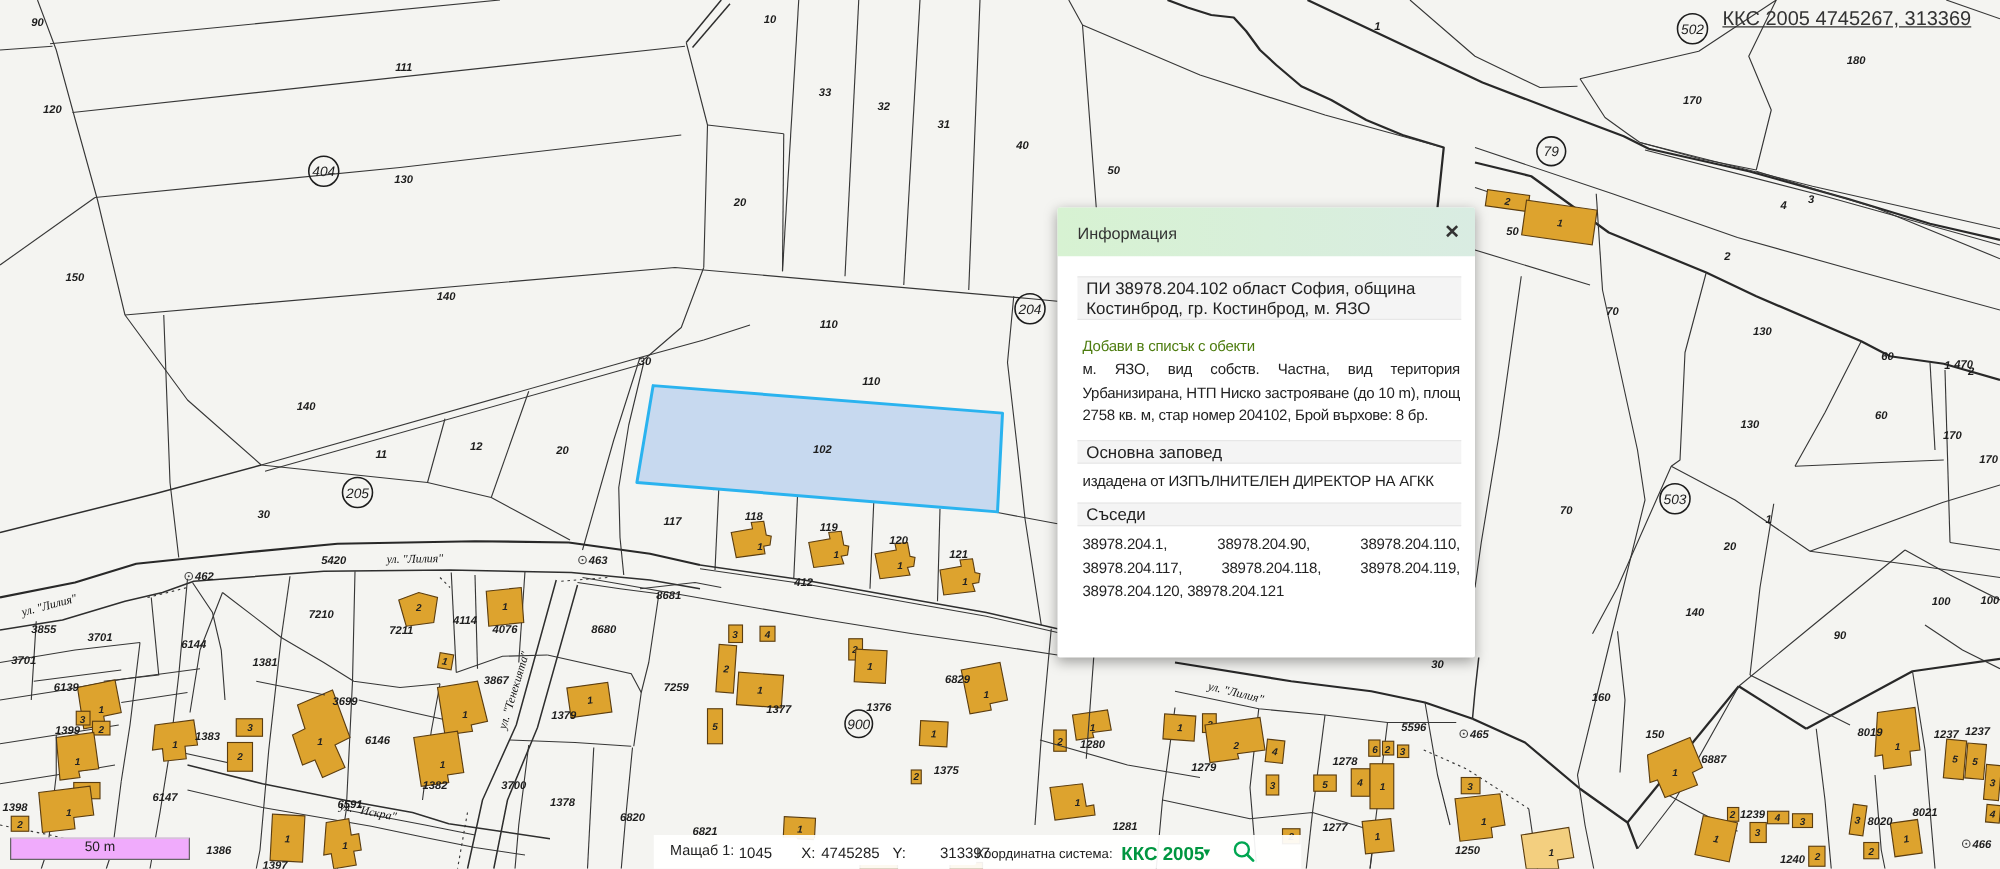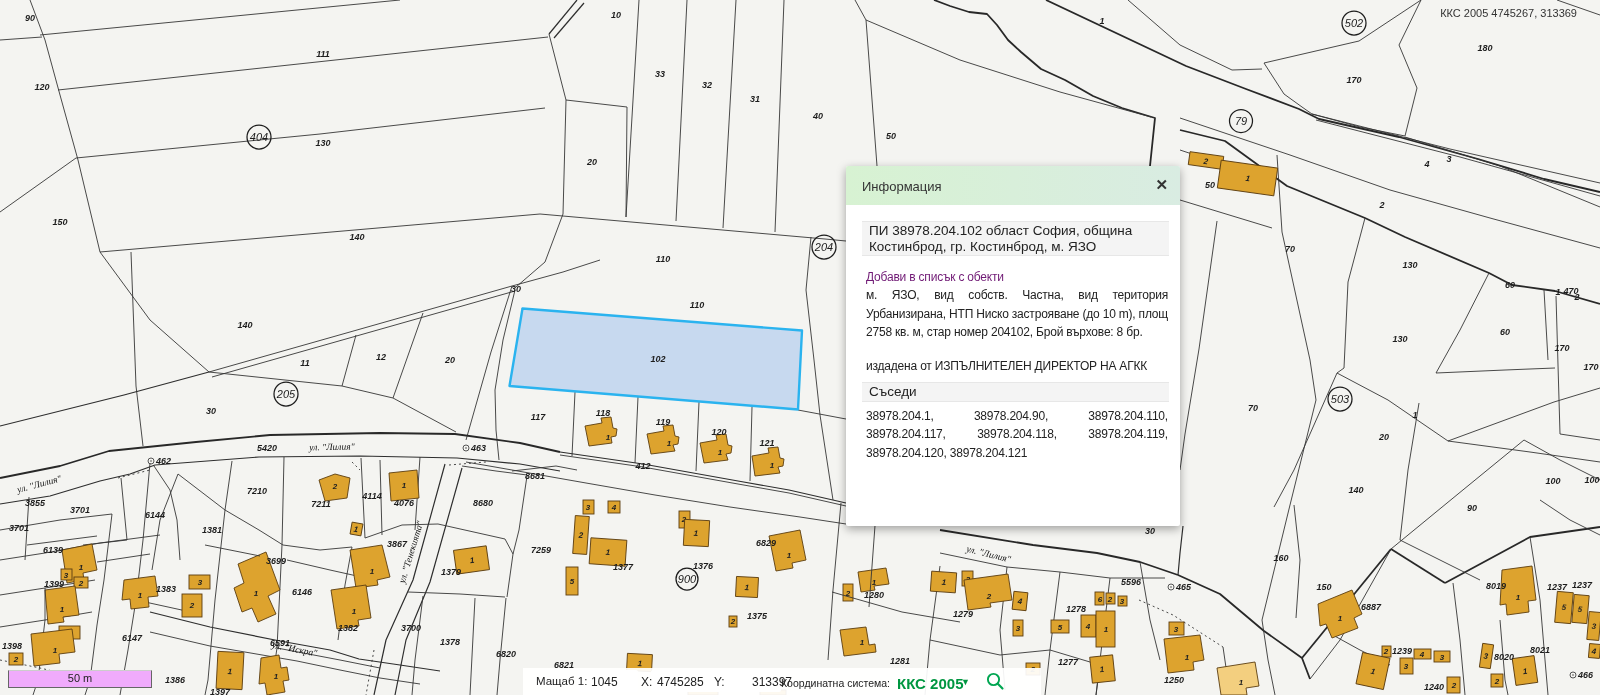--- a/index.html
+++ b/index.html
@@ -9,26 +9,26 @@
 .blbl{font:italic bold 8px "Liberation Sans",sans-serif;fill:#222;}
 .circ{font:italic 11px "Liberation Sans",sans-serif;fill:#1d1d1d;}
 .road{font:italic 9.5px "Liberation Serif",serif;fill:#111;}
 #popup{position:absolute;left:846px;top:166px;width:334px;height:360px;background:#fff;box-shadow:0 3px 10px rgba(0,0,0,.35);border-radius:2px;}
 #pophead{height:39px;background:linear-gradient(90deg,#d7f2d2 0%,#d9ece2 100%);border-radius:2px 2px 0 0;position:relative;padding-left:24px;}
 #pophead .t{position:absolute;left:16px;top:13px;font-size:13px;color:#333;}
 #pophead .x{position:absolute;right:12px;top:10px;font-size:15px;color:#333;font-weight:bold;}
 .band{margin:0 11px 0 16px;background:#f4f4f4;border-top:1px solid #e7e7e7;border-bottom:1px solid #e7e7e7;padding:1px 0 1px 7px;font-weight:normal;font-size:13.5px;color:#222;line-height:15.5px;}
 .ptxt{margin:0 12px 0 20px;font-size:12px;letter-spacing:-0.2px;color:#222;line-height:18.6px;}
 .jl{display:flex;justify-content:space-between;}
-.green{color:#701a75;}
+.green{color:#4d7c0f;}
 #statusbar{position:absolute;left:523px;top:668px;width:518px;height:27px;background:rgba(255,255,255,0.93);}
 #statusbar .it{position:absolute;top:7px;font-size:12px;color:#222;white-space:nowrap;}
 .inbox{position:absolute;top:2px;height:22px;background:#fff;border-radius:2px;}
 #scalebar{position:absolute;left:8px;top:670px;width:142px;height:16px;background:#f0abfc;border:1px solid #666;border-top-color:#ccc;font-size:11px;color:#222;text-align:center;line-height:15px;}
-#coordtr{position:absolute;right:23px;top:7px;font-size:11px;color:#333;}
+#coordtr{position:absolute;right:23px;top:7px;font-size:16px;color:#333;text-decoration:underline;}
 </style>
 </head>
 <body>
 <svg id="map" width="1600" height="695" viewBox="0 0 1600 695">
 <rect x="0" y="0" width="1600" height="695" fill="#f4f4f1"></rect>
 <path d="M30,0 L45,40 L60,95 L78,160 L100,252" stroke="#363636" stroke-width="0.9" fill="none" stroke-linejoin="round"></path>
 <path d="M40,35 L400,0" stroke="#363636" stroke-width="0.9" fill="none" stroke-linejoin="round"></path>
 <path d="M58,90 L548,37" stroke="#363636" stroke-width="0.9" fill="none" stroke-linejoin="round"></path>
 <path d="M76,158 L320,134 L545,108" stroke="#363636" stroke-width="0.9" fill="none" stroke-linejoin="round"></path>
 <path d="M0,40 L42,37" stroke="#363636" stroke-width="0.9" fill="none" stroke-linejoin="round"></path>
@@ -483,20 +483,21 @@
         <span>Ниско</span>
         <span>застрояване</span>
         <span>(до</span>
         <span>10</span>
         <span>m),</span>
         <span>площ</span>
       </div>
    <div>2758 кв. м, стар номер 204102, Брой върхове: 8 бр.</div>
  </div>
  <div style="height:10px"></div>
+ <div class="band">Основна заповед</div>
  <div style="height:5px"></div>
  <div class="ptxt">
    <div>издадена от ИЗПЪЛНИТЕЛЕН ДИРЕКТОР НА АГКК</div>
  </div>
  <div style="height:7px"></div>
  <div class="band">Съседи</div>
  <div style="height:5px"></div>
  <div class="ptxt" id="nbrs">
    <div class="jl">
         <span>38978.204.1,</span>

